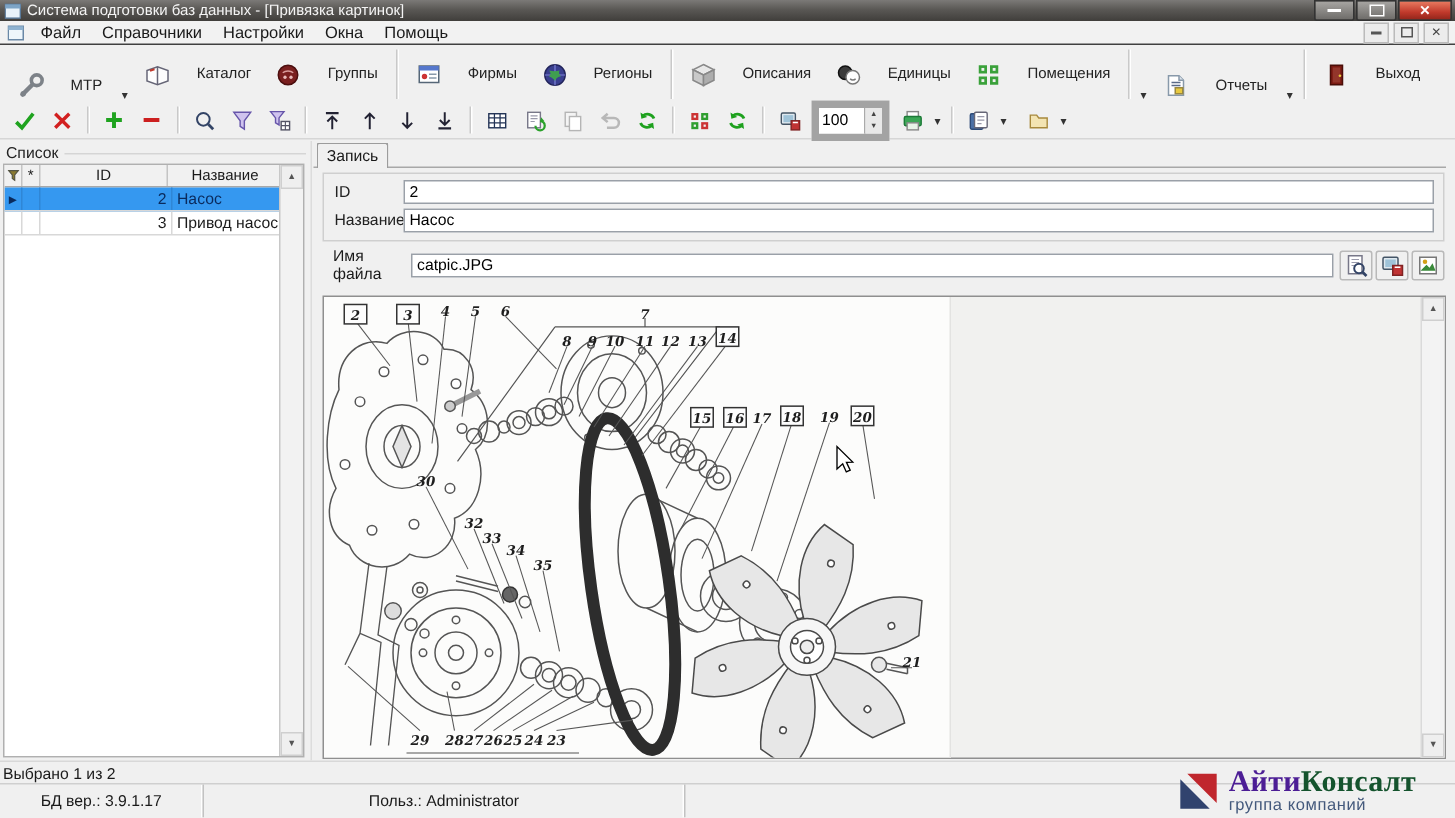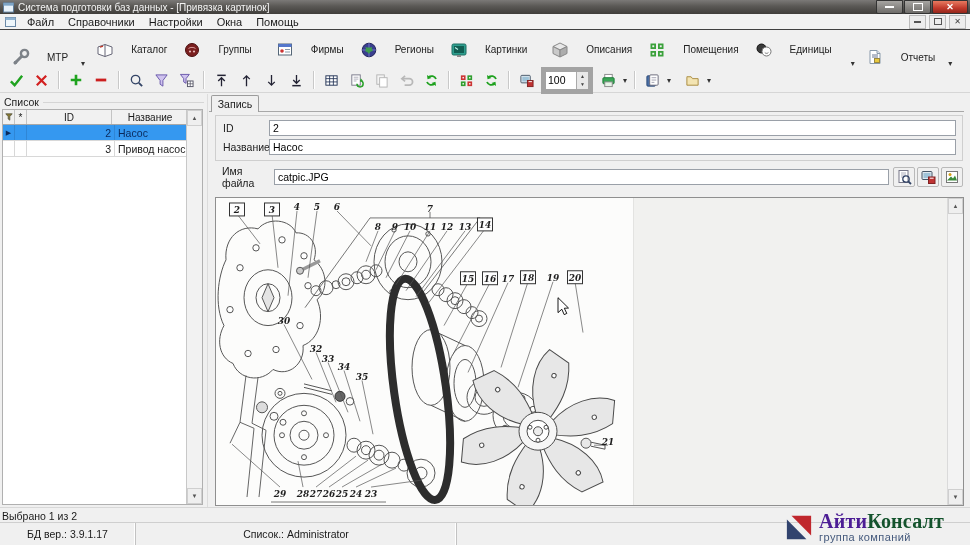--- a/index.html
+++ b/index.html
@@ -184,62 +184,53 @@
     <span>Фирмы</span>
   </div>
   <div class="t1btn">
     <svg width="18" height="18" viewBox="0 0 18 18">
         <circle cx="9" cy="9" r="6.8" fill="#3a3f8f" stroke="#23255c"></circle>
         <path d="M9,2.2 V15.8 M2.2,9 H15.8" stroke="#7d82d8" stroke-width="0.8" fill="none"></path>
         <path d="M5,6 q2,2 0,4 q3,1 4,3 q1,-3 4,-3 q-2,-2 -1,-4 q-3,1 -7,0" fill="#3f9e4f"></path>
       </svg>
     <span>Регионы</span>
   </div>
-  <div class="t1btn">
-    <svg width="18" height="18" viewBox="0 0 18 18">
-        <rect x="2" y="3" width="14" height="11" rx="1.5" fill="#2e9e8e" stroke="#1d6f63"></rect>
-        <rect x="4" y="5" width="10" height="7" fill="#115e52"></rect>
-        <path d="M5,6.5 l3,2" stroke="#bdf2ea" stroke-width="1.2"></path>
-        <rect x="7" y="14" width="4" height="2" fill="#8a8a8a"></rect>
-      </svg>
-    <span>Картинки</span>
-  </div>
   <div class="vsep"></div>
   <div class="t1btn">
     <svg width="18" height="18" viewBox="0 0 18 18">
         <path d="M9,2 L16,5.5 L9,9 L2,5.5 Z" fill="#e8e8e8" stroke="#888"></path>
         <path d="M2,5.5 V12.5 L9,16 V9 Z" fill="#c9c9c9" stroke="#888"></path>
         <path d="M16,5.5 V12.5 L9,16 V9 Z" fill="#adadad" stroke="#888"></path>
       </svg>
     <span>Описания</span>
+  </div>
+  <div class="t1btn">
+    <svg width="18" height="18" viewBox="0 0 18 18">
+        <circle cx="6.5" cy="7.5" r="4.5" fill="#3a3a3a" stroke="#111"></circle>
+        <circle cx="11.5" cy="10.5" r="4.5" fill="#fdfdfd" stroke="#777"></circle>
+        <path d="M9.8,11.5 a2.3,2.3 0 0 0 3.6,0" stroke="#777" fill="none"></path>
+      </svg>
+    <span>Единицы</span>
   </div>
   <div class="t1btn">
     <svg width="18" height="18" viewBox="0 0 18 18">
         <g fill="#3aa13a">
           <rect x="2.5" y="2.5" width="5.5" height="5.5"></rect>
           <rect x="10" y="2.5" width="5.5" height="5.5"></rect>
           <rect x="2.5" y="10" width="5.5" height="5.5"></rect>
           <rect x="10" y="10" width="5.5" height="5.5"></rect>
         </g>
         <g fill="#f0f0f0">
           <rect x="4.3" y="4.3" width="1.9" height="1.9"></rect>
           <rect x="11.8" y="4.3" width="1.9" height="1.9"></rect>
           <rect x="4.3" y="11.8" width="1.9" height="1.9"></rect>
           <rect x="11.8" y="11.8" width="1.9" height="1.9"></rect>
         </g>
       </svg>
     <span>Помещения</span>
-  </div>
-  <div class="t1btn">
-    <svg width="18" height="18" viewBox="0 0 18 18">
-        <circle cx="6.5" cy="7.5" r="4.5" fill="#3a3a3a" stroke="#111"></circle>
-        <circle cx="11.5" cy="10.5" r="4.5" fill="#fdfdfd" stroke="#777"></circle>
-        <path d="M9.8,11.5 a2.3,2.3 0 0 0 3.6,0" stroke="#777" fill="none"></path>
-      </svg>
-    <span>Единицы</span>
   </div>
   <div class="vsep"></div>
   <div class="t1inline">
     <div class="t1drop">▾</div>
   </div>
   <div class="t1inline">
     <div class="t1btn">
       <svg width="18" height="18" viewBox="0 0 18 18">
           <path d="M4,2.5 H11 L14,5.5 V15.5 H4 Z" fill="#fff" stroke="#8899aa"></path>
           <path d="M11,2.5 V5.5 H14" fill="#dde4ec" stroke="#8899aa"></path>
@@ -714,21 +705,21 @@
     <div class="sbtn">▲</div>
     <div class="sbtn">▼</div>
   </div>
 </div>
 
 <div class="selline">
   <span>Выбрано 1 из 2</span>
 </div>
 <div class="statusbar">
   <div class="scell s1">БД вер.: 3.9.1.17</div>
-  <div class="scell s3">Список.: Administrator</div>
+  <div class="scell s3">Польз.: Administrator</div>
   <div class="scell s4"></div>
 </div>
 
 <div class="brand">
   <svg width="28" height="28" viewBox="0 0 30 30">
       <polygon points="7,3 28,3 28,24" fill="#c0272d"></polygon>
       <polygon points="2,7 2,28 23,28" fill="#31436e"></polygon>
     </svg>
   <div class="brandtxt">
     <div class="bname"><span class="r">Айти</span><span class="b">Консалт</span></div>

